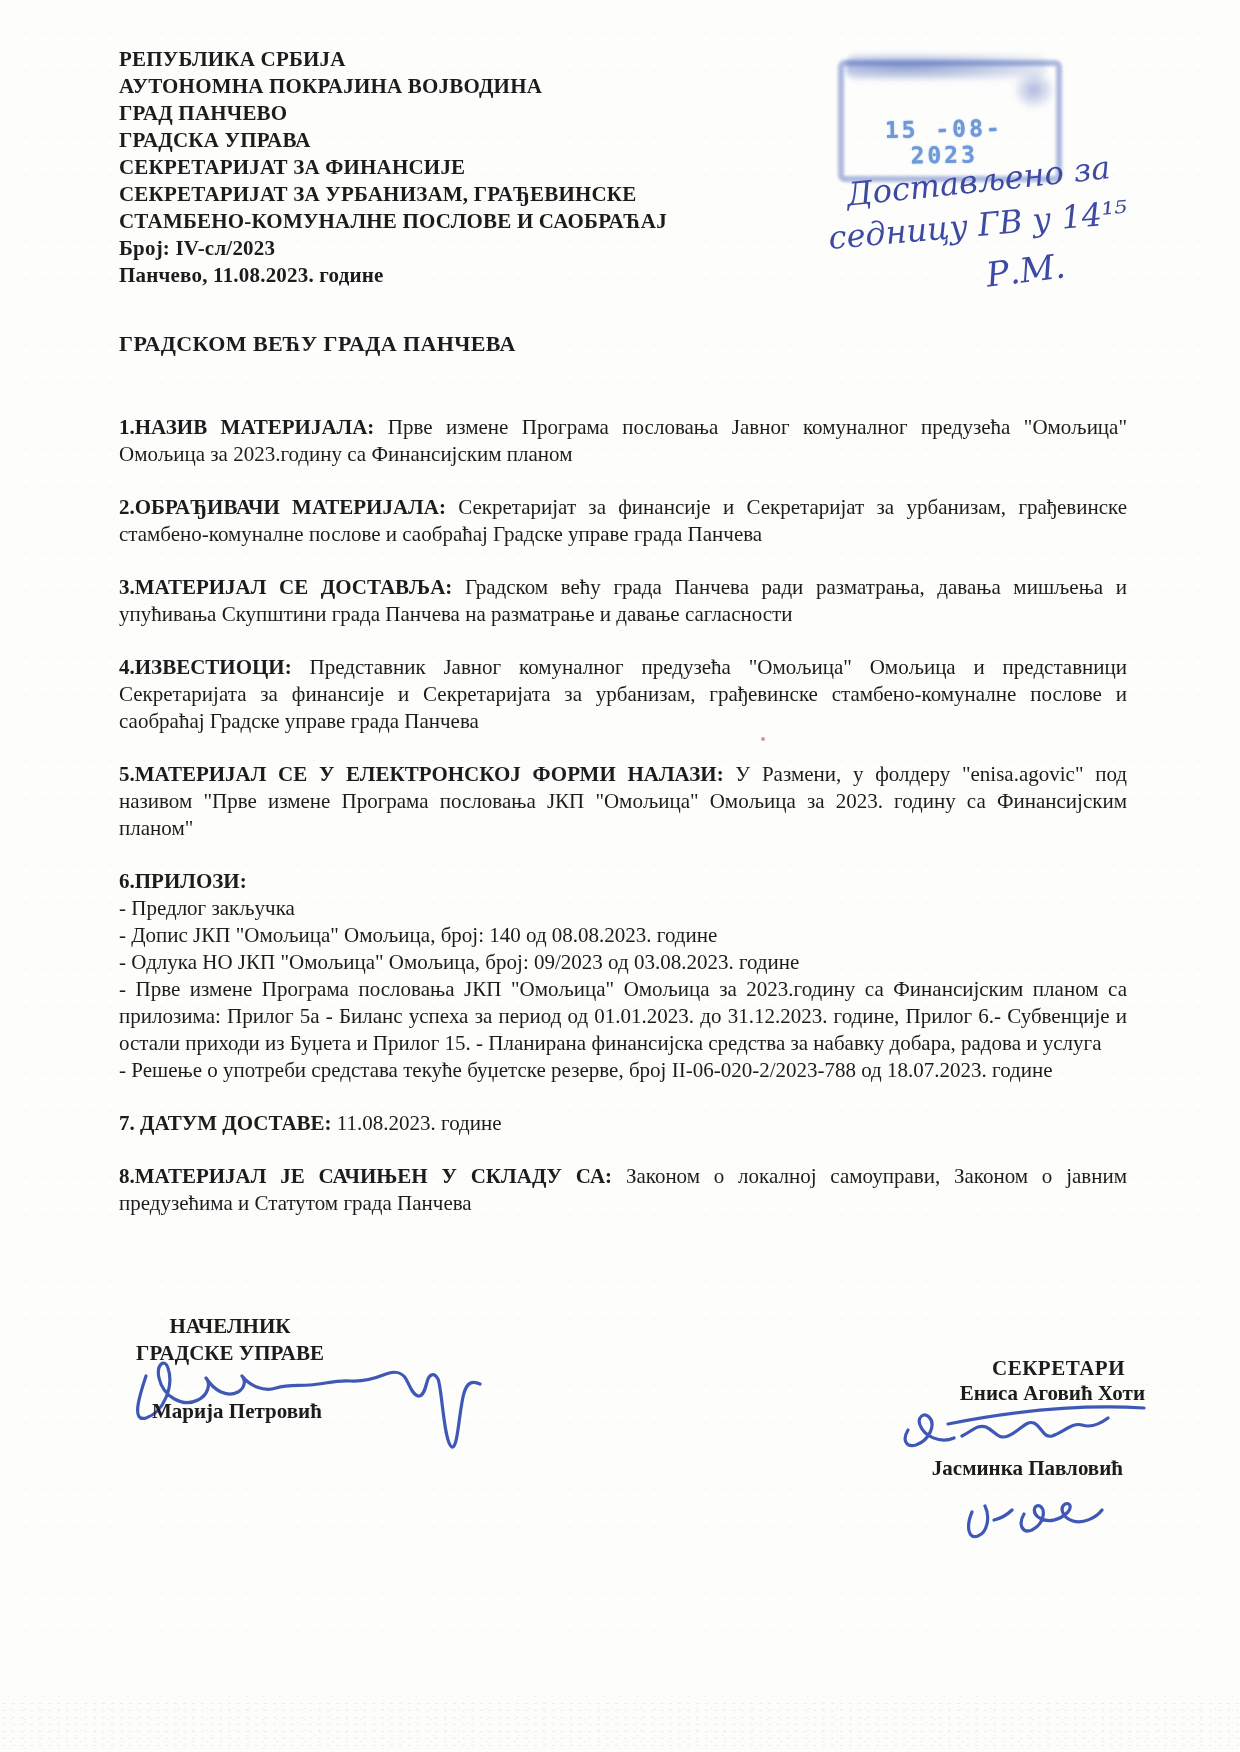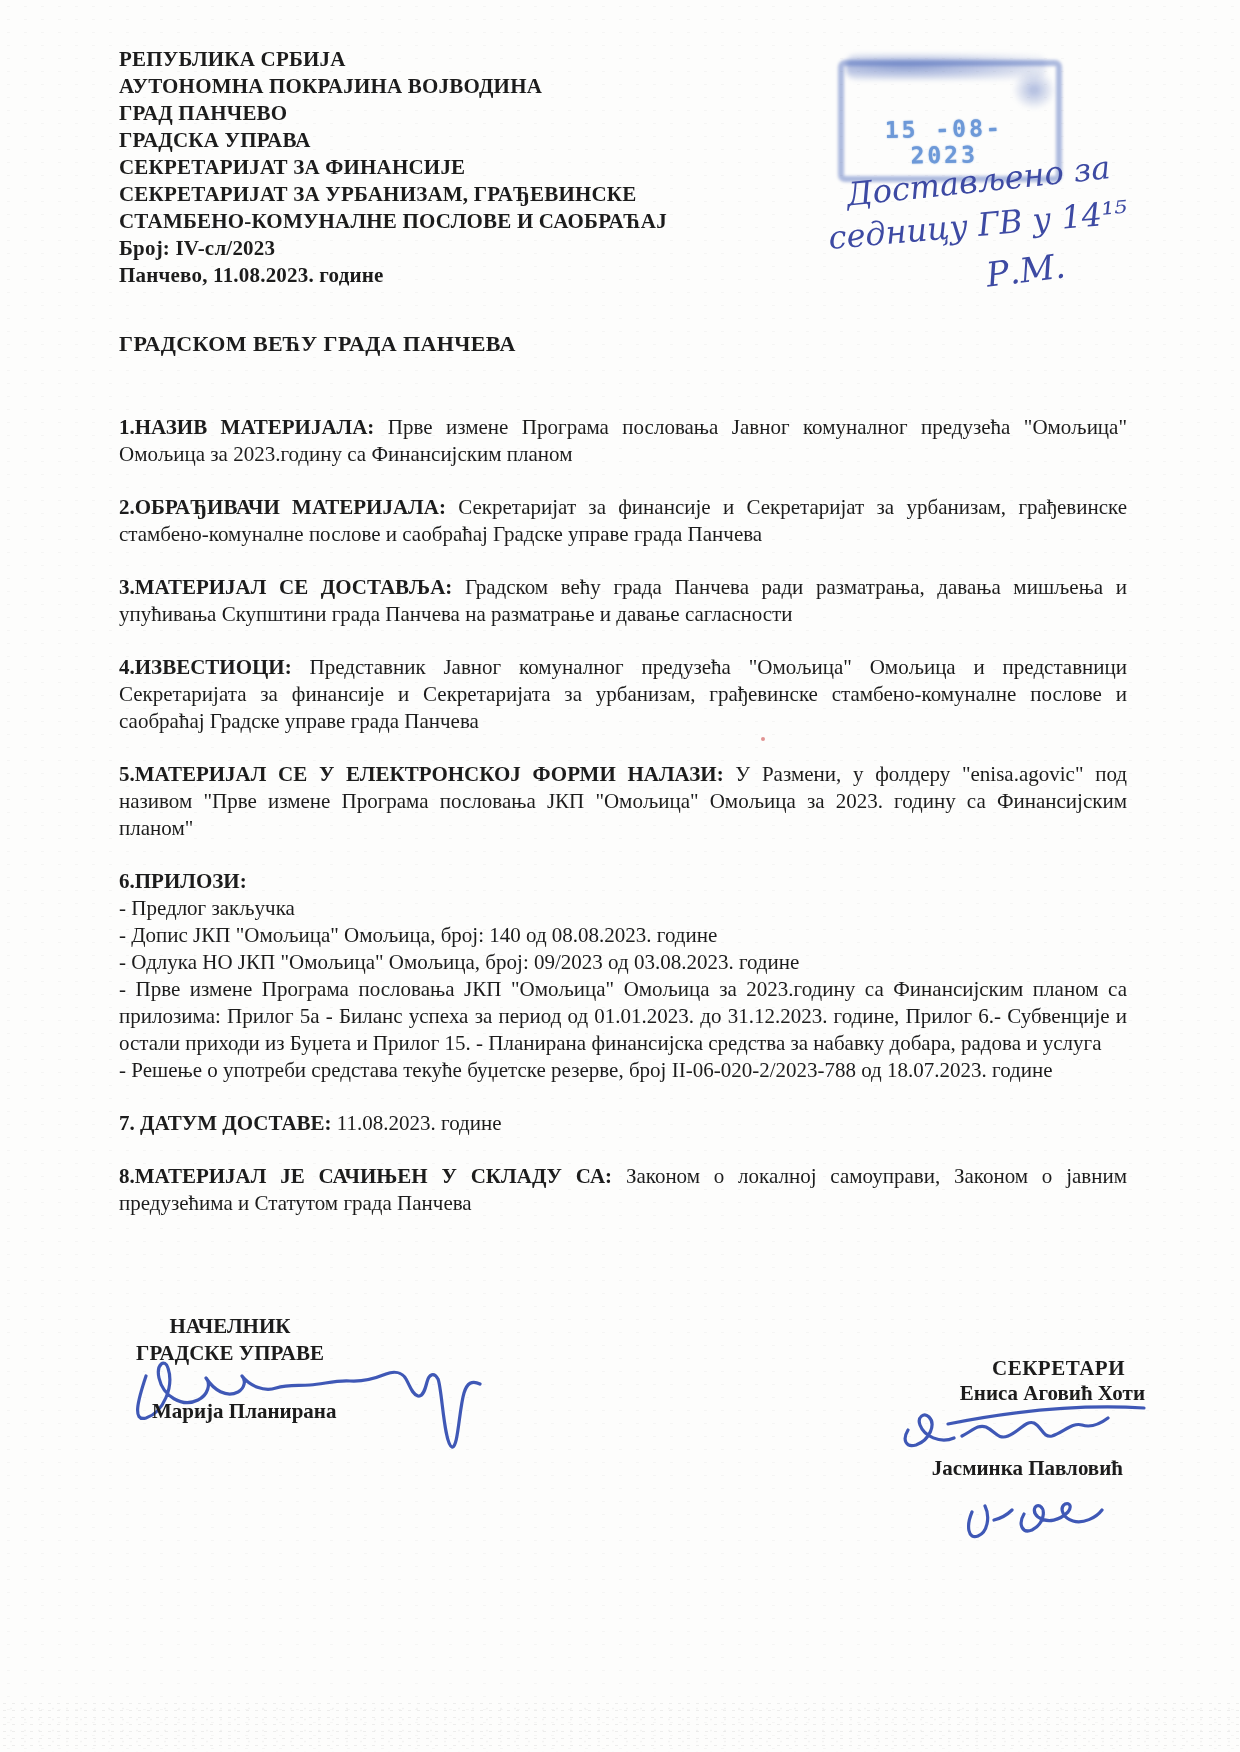--- a/index.html
+++ b/index.html
@@ -163,21 +163,21 @@
     </div>
   </div>
 
   <div class="nachelnik">
     <div>НАЧЕЛНИК</div>
     <div>ГРАДСКЕ УПРАВЕ</div>
   </div>
   <svg class="sig sig-marija" width="365" height="118" viewBox="0 0 365 118">
     <path d="M18,28 C10,52 4,74 18,70 C36,64 46,38 40,20 C37,10 28,16 31,30 C35,48 54,60 70,52 C80,47 83,36 78,30 C86,42 98,50 110,44 C117,40 118,32 114,28 C122,38 136,44 148,40 C160,36 170,38 182,37 C196,36 208,32 222,33 C236,34 248,30 258,26 C266,23 274,24 278,31 C282,38 284,46 290,48 C295,49 297,42 299,34 C301,26 306,24 310,31 C314,40 316,96 324,99 C330,101 331,62 336,45 C339,35 344,32 352,36"></path>
   </svg>
-  <div class="marija-name">Марија Планирана</div>
+  <div class="marija-name">Марија Петровић</div>
 
   <div class="sekretari-title">СЕКРЕТАРИ</div>
   <div class="enisa-name">Ениса Аговић Хоти</div>
   <svg class="sig sig-enisa" width="258" height="58" viewBox="0 0 258 58">
     <path d="M10,34 C4,44 8,52 18,49 C32,44 38,28 31,21 C26,16 19,21 22,29 C26,40 42,48 56,42 M64,40 C74,35 80,28 88,31 C97,35 100,44 110,40 C122,35 128,24 136,27 C144,31 145,42 154,40 C165,37 174,26 184,29 C193,32 202,28 210,22 M50,28 C110,16 180,8 246,12"></path>
   </svg>
   <div class="jasminka-name">Јасминка Павловић</div>
   <svg class="sig sig-jasminka" width="158" height="64" viewBox="0 0 158 64">
     <path d="M14,24 C8,38 10,52 20,48 C30,44 32,28 27,18 M36,32 C44,30 50,26 54,22 M66,26 C60,36 64,46 74,42 C86,36 88,22 82,18 C76,16 74,24 80,29 C90,36 102,32 110,24 C114,19 112,14 107,16 C101,20 105,30 115,33 C125,36 138,30 144,22"></path>
   </svg>

